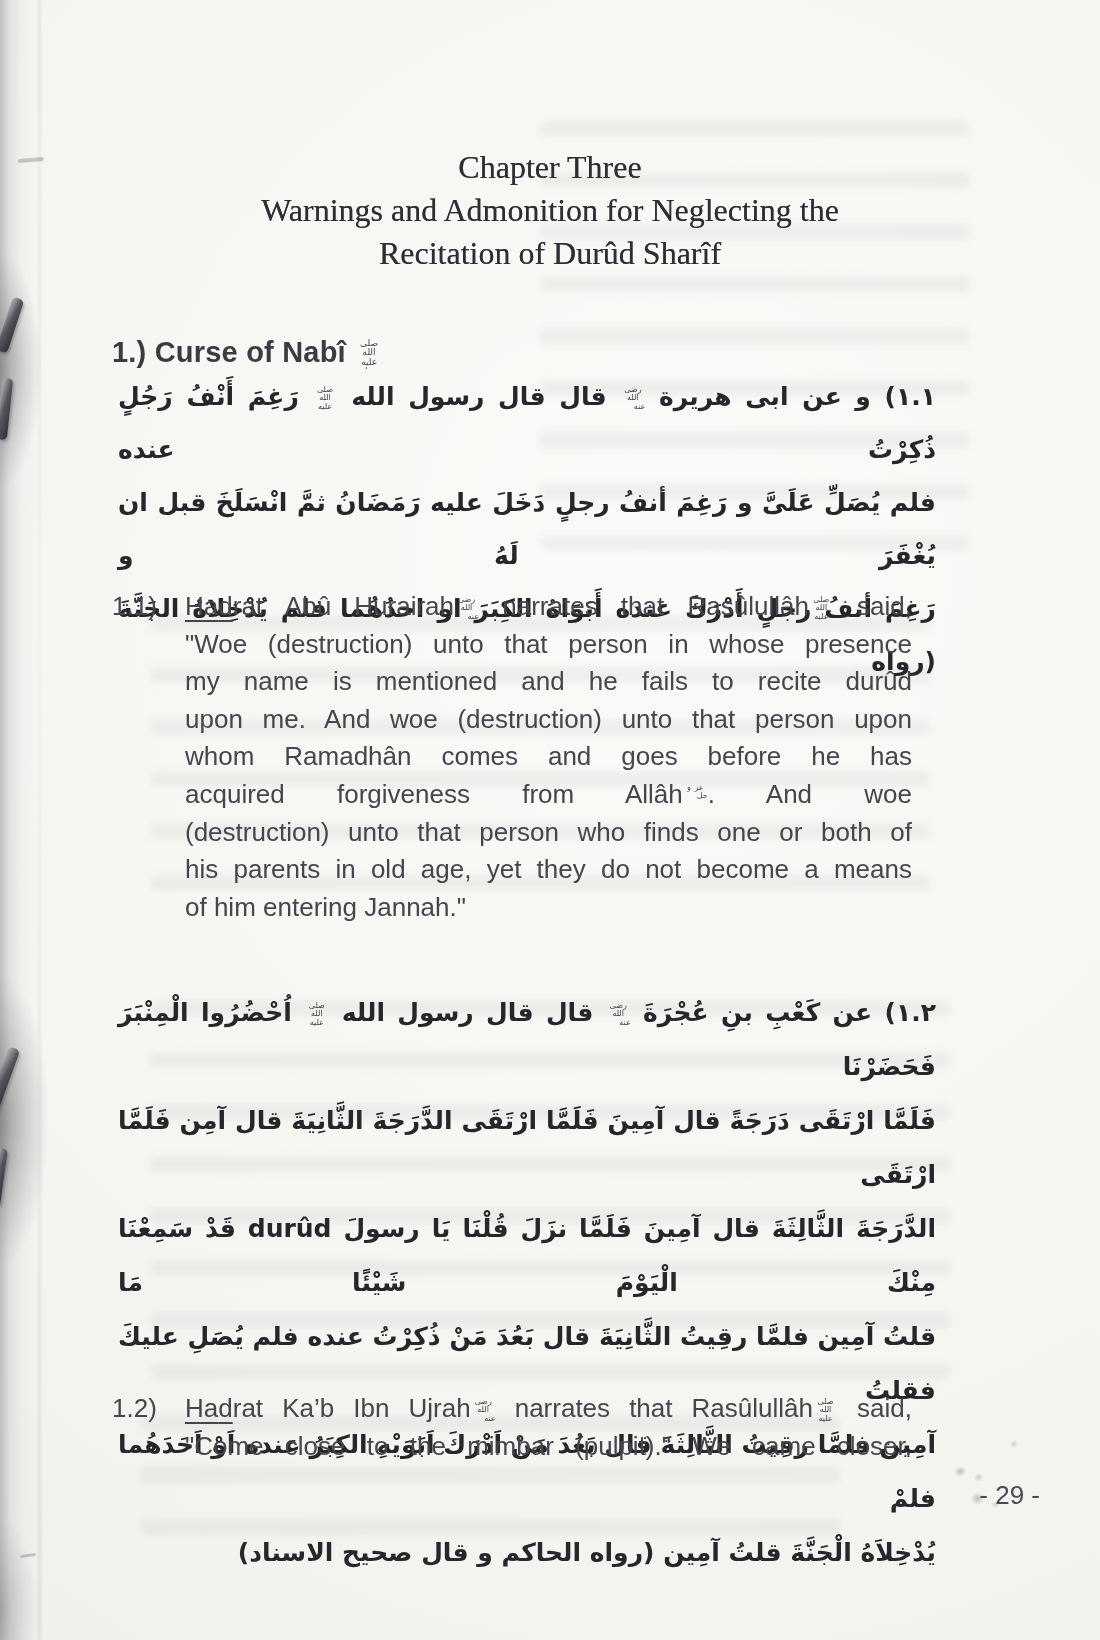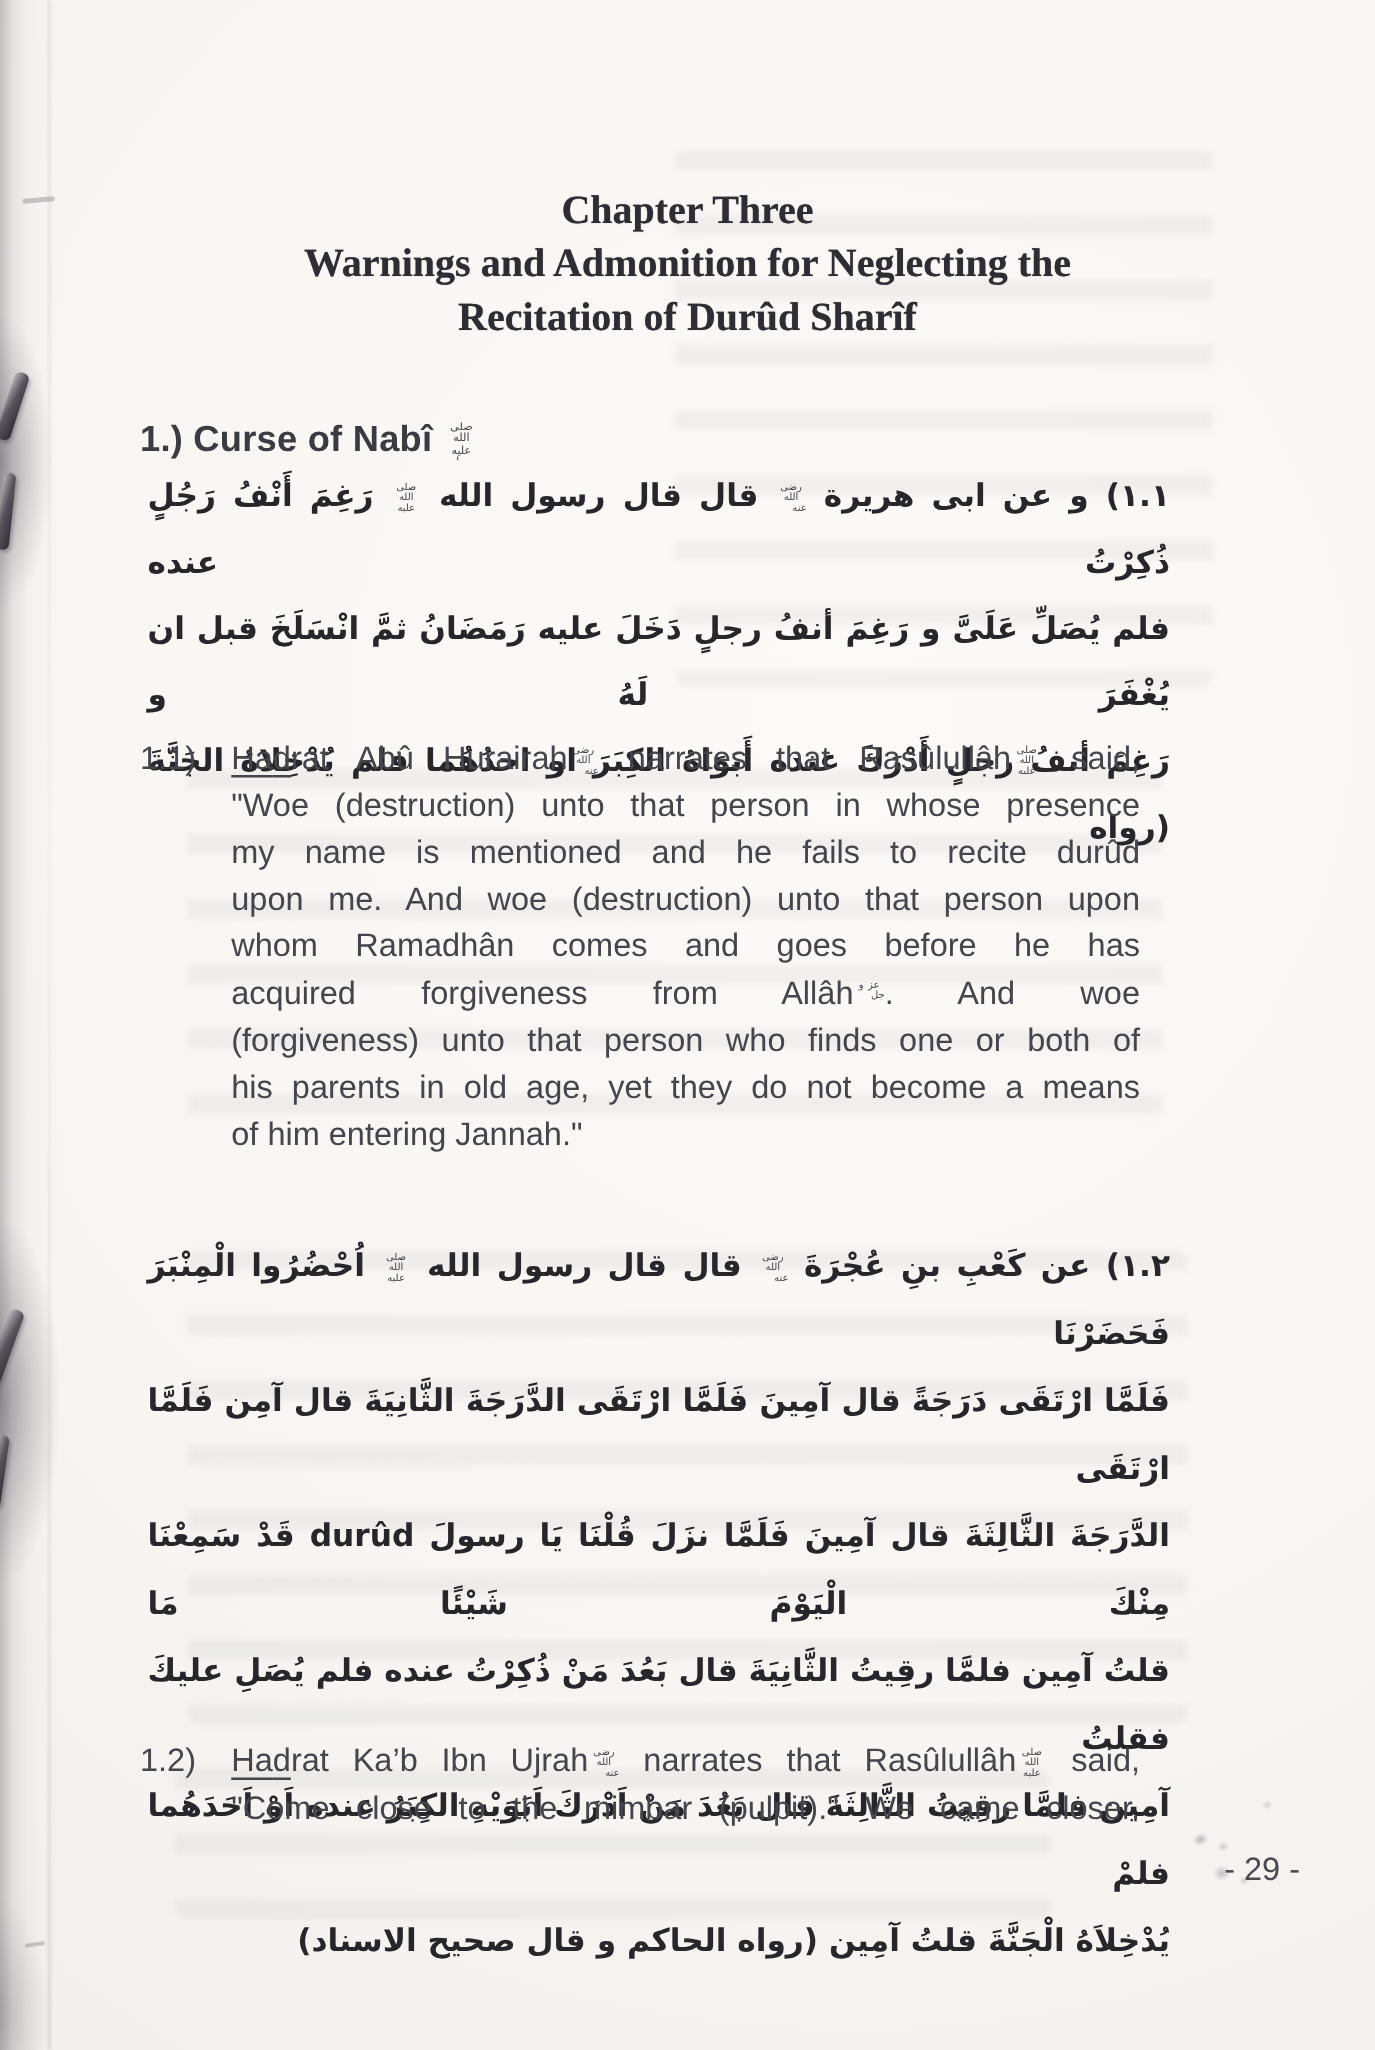--- a/index.html
+++ b/index.html
@@ -57,21 +57,21 @@
       radial-gradient(7px 6px at 60% 38%, rgba(115,110,122,.30), transparent 70%),
       radial-gradient(10px 9px at 45% 70%, rgba(115,110,122,.40), transparent 70%),
       radial-gradient(6px 5px at 75% 88%, rgba(115,110,122,.28), transparent 70%);
   }
   .smudge.s2 { left:1006px; top:1436px; width:16px; height:16px;
     background:radial-gradient(6px 5px at 50% 50%, rgba(120,115,127,.30), transparent 75%);
   }
   
   .title {
     position:absolute; left:75px; top:146px; width:950px; text-align:center;
-    font-family:"Liberation Serif", serif; font-weight:bold;
+    font-family:"Liberation Serif", serif; font-weight:normal;
     font-size:32px; line-height:43px; color:#2d2d33;
     text-shadow:0 0 .6px rgba(45,45,51,.75);
   }
   .heading {
     position:absolute; left:112px; top:334px;
     font-weight:bold; font-size:29px; line-height:36px; color:#3b3b42; letter-spacing:.2px;
   }
   .ar {
     position:absolute; left:118px; width:818px; direction:rtl;
     font-family:"DejaVu Sans", sans-serif; font-weight:bold;
@@ -141,21 +141,21 @@
 
   <div class="para p1">
     <div class="num">1.1)</div>
     <div class="body">
       <div class="ln"><span class="u">Ha</span><span class="u">d</span><span>rat Abû Hurairah</span><span class="hon">رضى الله عنه</span><span> narrates that Rasûlullâh</span><span class="hon">صلى الله عليه وسلم</span><span> said,</span></div>
       <div class="ln">"Woe (destruction) unto that person in whose presence</div>
       <div class="ln">my name is mentioned and he fails to recite durûd</div>
       <div class="ln">upon me. And woe (destruction) unto that person upon</div>
       <div class="ln">whom Ramadhân comes and goes before he has</div>
       <div class="ln"><span>acquired forgiveness from Allâh</span><span class="hon">عز و جل</span><span>. And woe</span></div>
-      <div class="ln">(forgiveness) unto that person who finds one or both of</div>
+      <div class="ln">(destruction) unto that person who finds one or both of</div>
       <div class="ln">his parents in old age, yet they do not become a means</div>
       <div class="ln last">of him entering Jannah."</div>
     </div>
   </div>
 
   <div class="ar b">
     <div class="ln"><span>١.٢) عن كَعْبِ بنِ عُجْرَةَ </span><span class="hon">رضى الله عنه</span><span> قال قال رسول الله </span><span class="hon">صلى الله عليه وسلم</span><span> اُحْضُرُوا الْمِنْبَرَ فَحَضَرْنَا</span></div>
     <div class="ln">فَلَمَّا ارْتَقَى دَرَجَةً قال آمِينَ فَلَمَّا ارْتَقَى الدَّرَجَةَ الثَّانِيَةَ قال آمِن فَلَمَّا ارْتَقَى</div>
     <div class="ln">الدَّرَجَةَ الثَّالِثَةَ قال آمِينَ فَلَمَّا نزَلَ قُلْنَا يَا رسولَ durûd قَدْ سَمِعْنَا مِنْكَ الْيَوْمَ شَيْئًا مَا</div>
     <div class="ln">قلتُ آمِين فلمَّا رقِيتُ الثَّانِيَةَ قال بَعُدَ مَنْ ذُكِرْتُ عنده فلم يُصَلِ عليكَ فقلتُ</div>

